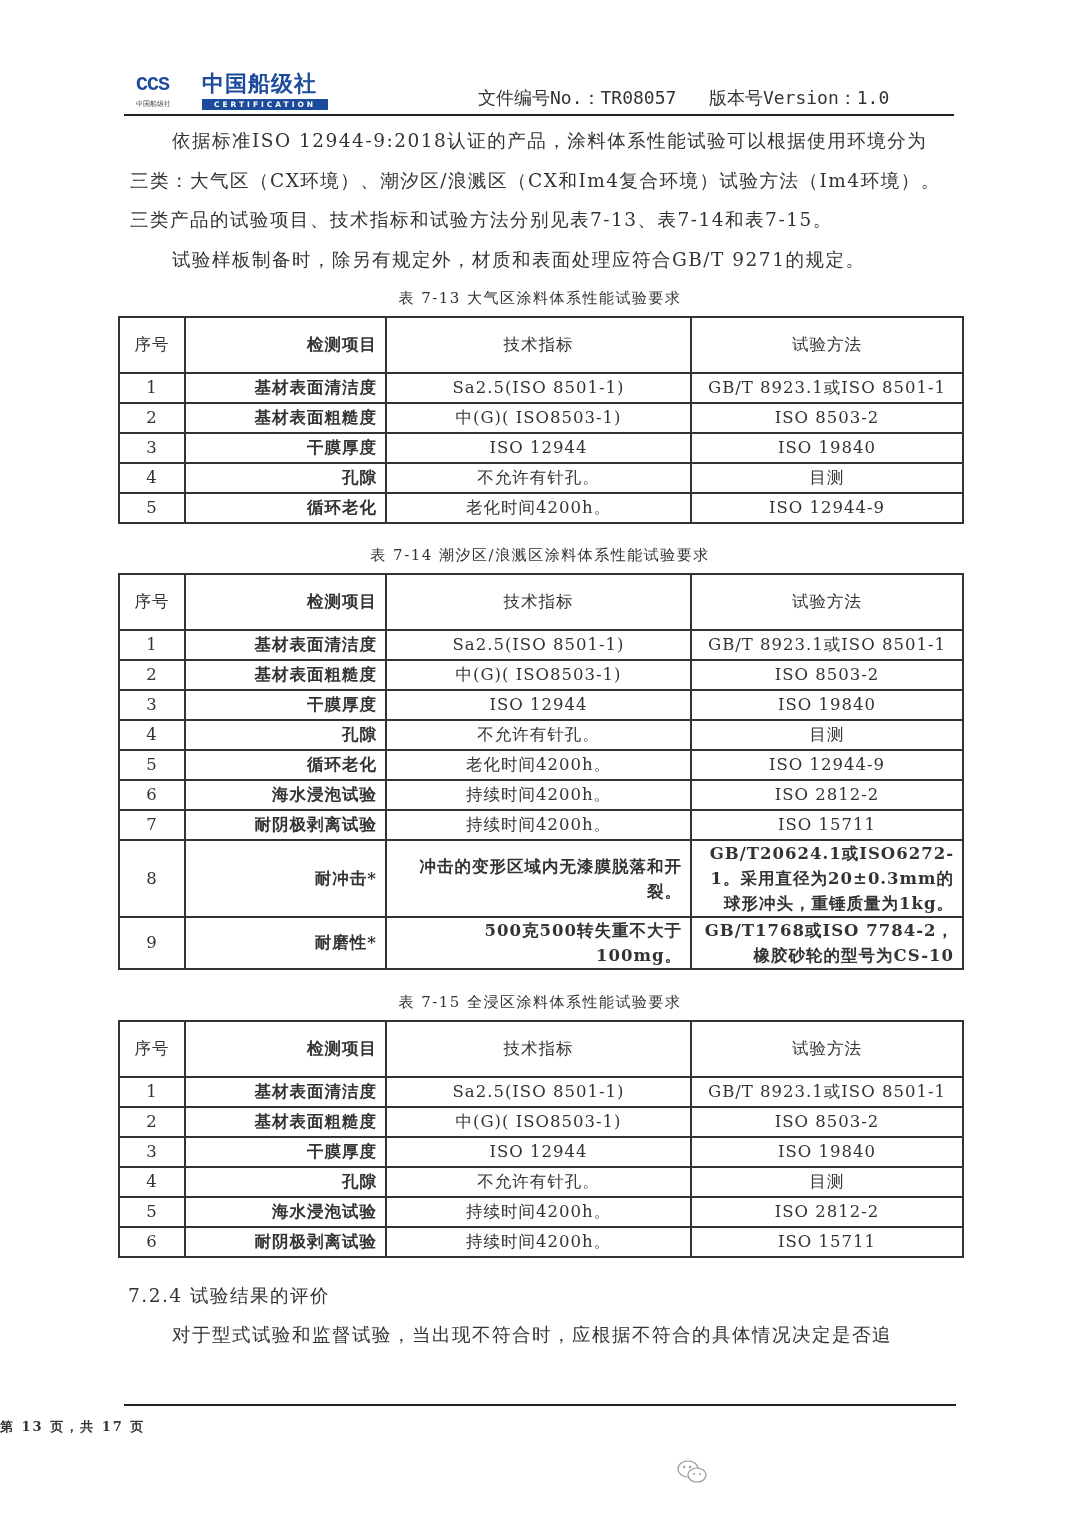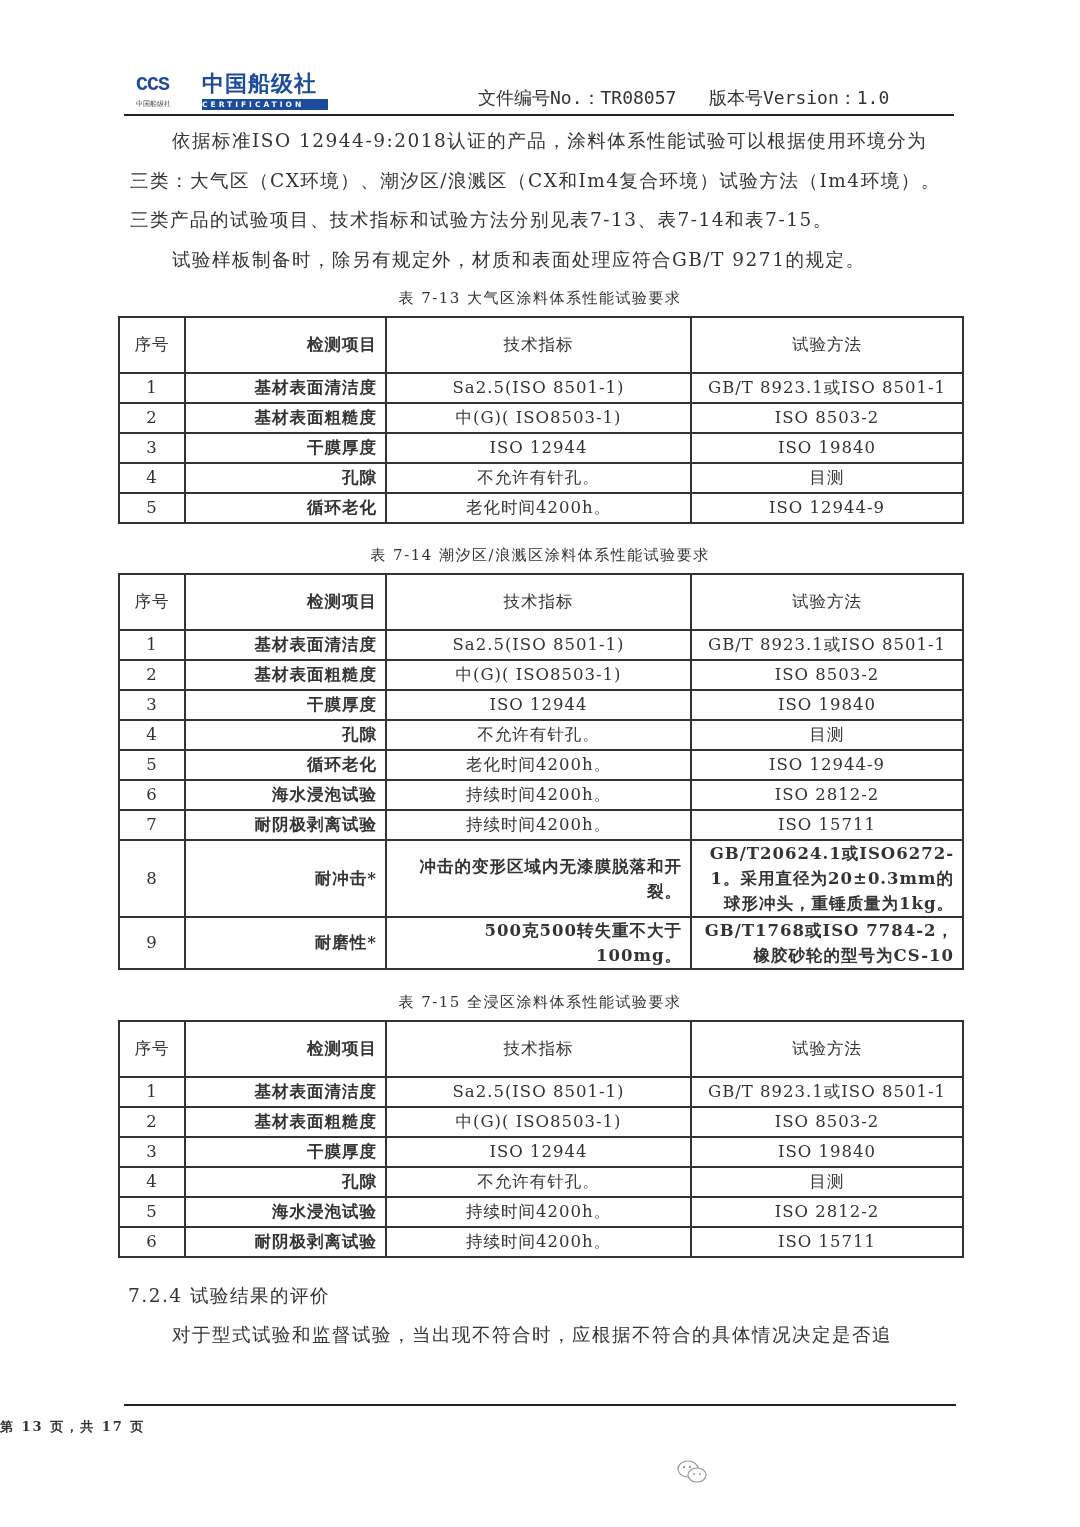--- a/index.html
+++ b/index.html
@@ -18,21 +18,21 @@
     position: absolute; left: 66px; top: 0; font-family: "DejaVu Sans", sans-serif;
     font-size: 22px; color: #1c4b9c; line-height: 28px; font-weight: bold; letter-spacing: 1px;
   }
   .logo-sub {
     position: absolute; left: 0; top: 29px; font-size: 7px; color: #444;
     font-family: "DejaVu Sans", sans-serif; line-height: 10px;
   }
   .logo-cert {
     position: absolute; left: 66px; top: 29px; width: 126px; height: 11px;
     background: #1c4b9c; color: #fff; font-family: "DejaVu Sans", sans-serif;
-    font-size: 7.5px; letter-spacing: 3px; line-height: 11px; text-align: left; font-weight: bold;
+    font-size: 7.5px; letter-spacing: 3px; line-height: 11px; text-align: center; font-weight: bold;
   }
   .docno {
     left: 478px; top: 86px; font-size: 18px; color: #333; white-space: pre;
     font-family: "DejaVu Sans Mono", "Liberation Mono", monospace; letter-spacing: 0px;
   }
   .rule-top { left: 124px; top: 114px; width: 830px; height: 2px; background: #222; }
   .para {
     font-size: 18.5px; line-height: 40px; color: #333; letter-spacing: 1.5px; white-space: nowrap;
   }
   .caption {

